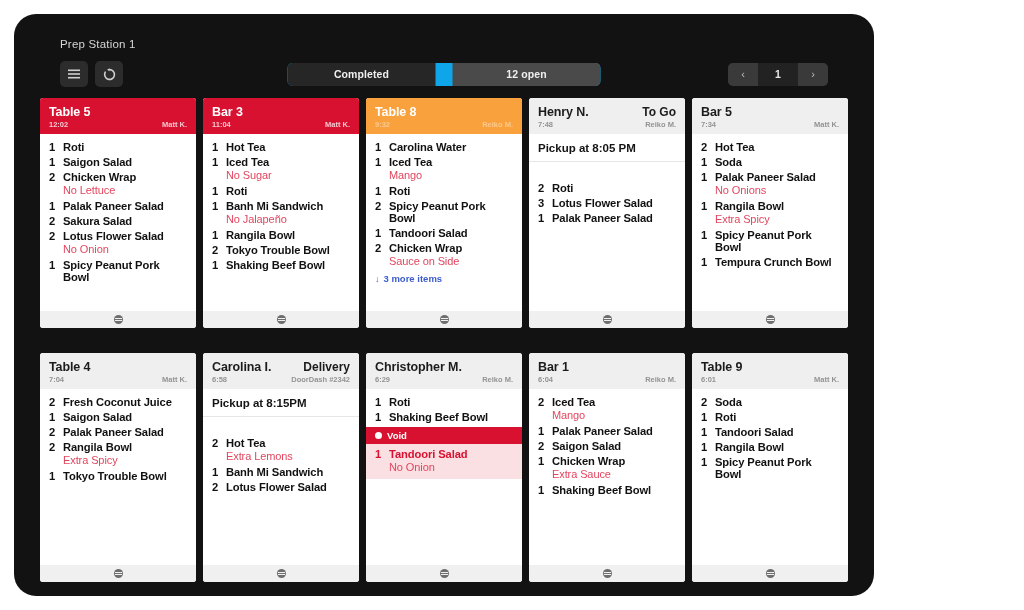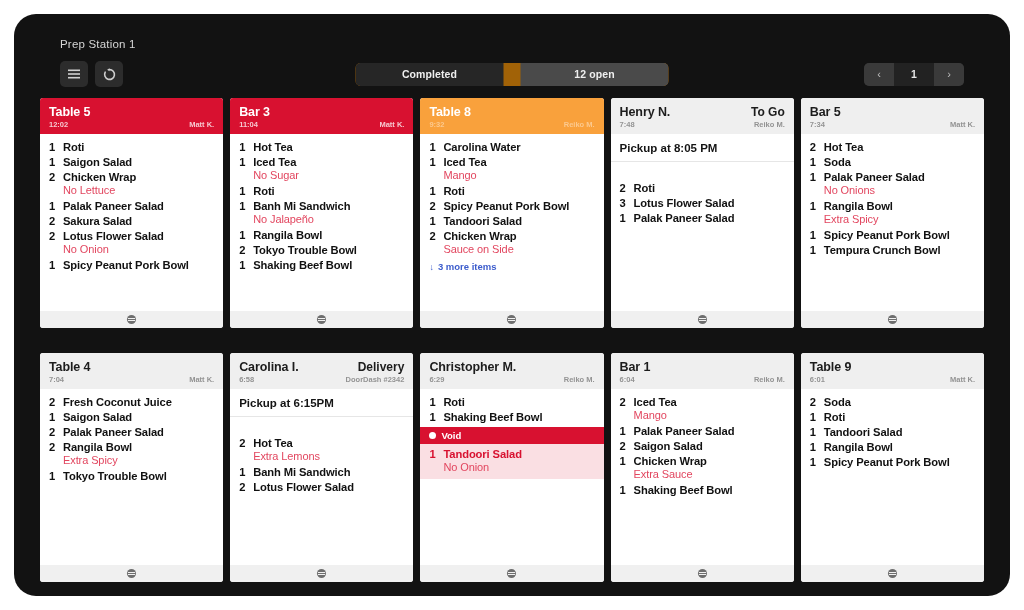--- a/index.html
+++ b/index.html
@@ -11,21 +11,21 @@
   }
   #screen {
     position: relative;
     width: 1024px; height: 610px;
     background: #ffffff;
   }
   
   #bezel {
     position: absolute;
     left: 14px; top: 14px;
-    width: 996px; height: 582px;
+    width: 860px; height: 582px;
     background: #121212;
     border-radius: 22px;
     padding-left: 28px;
   }
   #app {
     position: absolute;
     left: 0; top: 0; right: 0; bottom: 0;
     padding: 24px 20px 14px 20px;
     display: flex;
     flex-direction: column;
@@ -52,21 +52,21 @@
     background: #2c2c2c;
     border-radius: 5px;
     display: flex; align-items: center; justify-content: center;
   }
   .icon-btn svg { display: block; }
   .tabs {
     position: absolute;
     left: 50%;
     transform: translateX(-50%);
     display: flex;
-    background: #a16207;
+    background: #0ea5e9;
     border-radius: 5px;
     overflow: hidden;
     height: 23px;
     gap: 17px;
   }
   .tab {
     min-width: 148px;
     height: 23px;
     display: flex; align-items: center; justify-content: center;
     color: #efefef;
@@ -510,21 +510,21 @@
               <div class="head-row1">
                 <div class="head-title">Carolina I.</div>
                 <div class="head-type">Delivery</div>
               </div>
               <div class="head-row2">
                 <div class="head-time">6:58</div>
                 <div class="head-server">DoorDash #2342</div>
               </div>
             </div>
             <div class="card-body">
-              <div class="pickup">Pickup at 6:15PM</div>
+              <div class="pickup">Pickup at 8:15PM</div>
               <div class="line">
                 <span class="qty">2</span>
                 <span class="item">Hot Tea</span>
               </div>
               <div class="mod">Extra Lemons</div>
               <div class="line">
                 <span class="qty">1</span>
                 <span class="item">Banh Mi Sandwich</span>
               </div>
               <div class="line">

